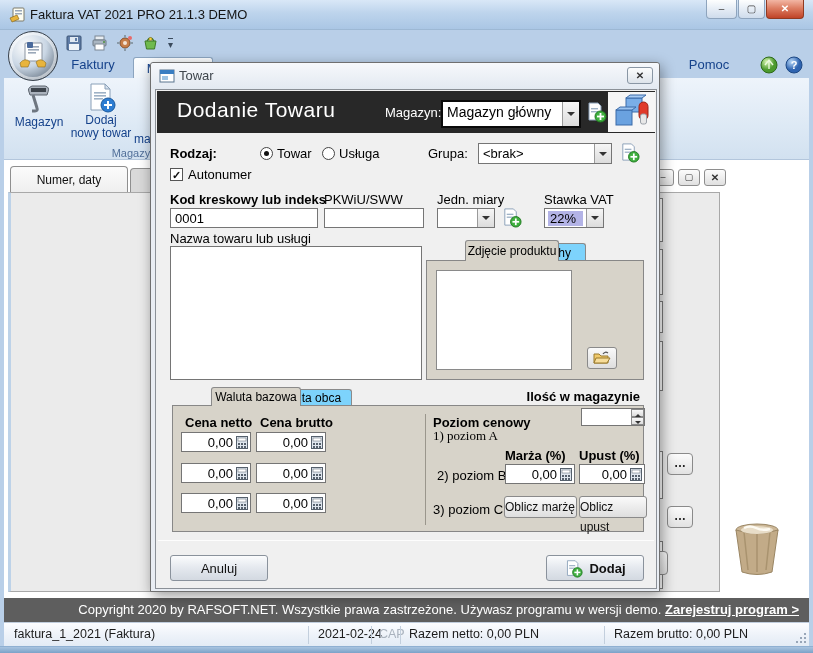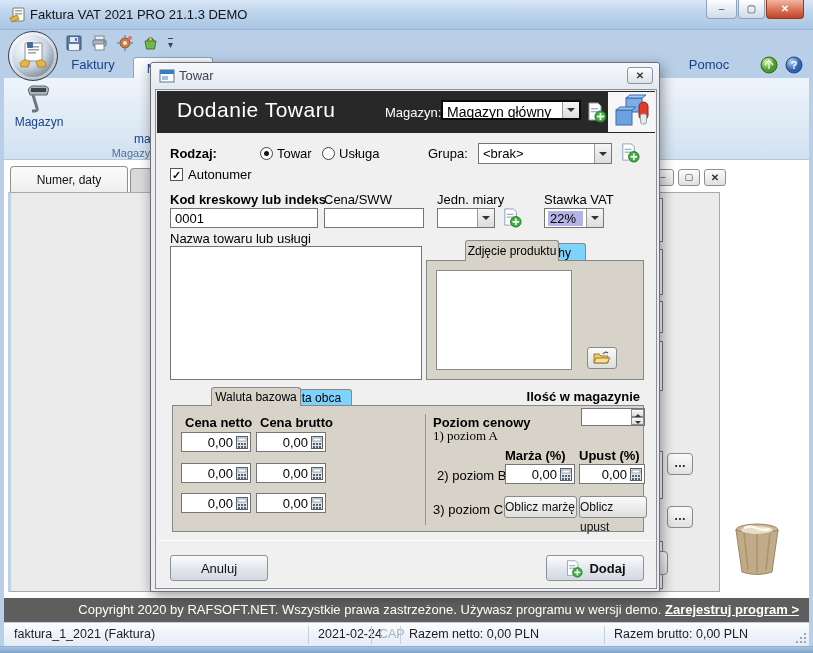--- a/index.html
+++ b/index.html
@@ -195,20 +195,33 @@
 
   <div class="abs ribbon-body">
     <div class="rbtn" style="left:6px;">
       <svg width="32" height="32" viewBox="0 0 32 32" style="margin:2px auto 1px;">
         <path d="M6 10 Q4 6 9 4 L22 4 Q27 5 25 10 L24 13 L7 13 Z" fill="#aab2bc" stroke="#5c646e"></path>
         <path d="M10 13 L14 26 Q15 29 12 29 L9 29" fill="none" stroke="#6e7680" stroke-width="3"></path>
         <rect x="8" y="6" width="15" height="4" fill="#3d444c"></rect>
       </svg>
       <div>Magazyn</div>
     </div>
+    <div class="rbtn" style="left:66px;width:62px;">
+      <svg width="30" height="32" viewBox="0 0 30 32" style="margin:2px auto 0;">
+        <path d="M5 2 L19 2 L24 7 L24 28 L5 28 Z" fill="#fff" stroke="#8aa0b8"></path>
+        <path d="M19 2 L19 7 L24 7 Z" fill="#d7e2ee" stroke="#8aa0b8"></path>
+        <rect x="8" y="10" width="12" height="1.6" fill="#9fb2c6"></rect>
+        <rect x="8" y="13" width="12" height="1.6" fill="#9fb2c6"></rect>
+        <rect x="8" y="16" width="9" height="1.6" fill="#9fb2c6"></rect>
+        <circle cx="22" cy="23" r="7" fill="#2d7dd2" stroke="#1a5a9e"></circle>
+        <rect x="21" y="19" width="2" height="8" fill="#fff"></rect>
+        <rect x="18" y="22" width="8" height="2" fill="#fff"></rect>
+      </svg>
+      <div style="line-height:13px;">Dodaj nowy towar</div>
+    </div>
     <div class="rbtn" style="left:128px;width:40px;">
       <div class="abs" style="left:2px;top:52px;font-size:12px;color:#15428b;">mag</div>
     </div>
     <div class="rgroup-label" style="left:95px;top:69px;width:70px;text-align:center;">Magazyn</div>
   </div>
 
   <div class="abs mdi">
 
     <div class="abs" style="left:648px;top:9px;width:22px;height:17px;border:1px solid #8e8e8e;border-radius:3px;
          background:linear-gradient(#fcfcfc,#e0e0e0);text-align:center;font-size:9px;line-height:15px;color:#333;">–</div>
@@ -278,21 +291,21 @@
       </svg>
       <div class="dlg-title-text">Towar</div>
       <div class="dlg-close">✕</div>
     </div>
 
     <div class="dlg-client">
 
       <div class="dark-header">
         <div class="dh-title">Dodanie Towaru</div>
         <div class="dh-label">Magazyn:</div>
-        <div class="dd" style="left:284px;top:9px;width:140px;height:20px;border:2px solid #0a0a0a;">
+        <div class="dd" style="left:284px;top:9px;width:140px;height:28px;border:2px solid #0a0a0a;">
           <div class="val" style="font-size:14px;top:2px;">Magazyn główny</div>
           <div class="dd-arrow"></div>
         </div>
         <svg class="abs" style="left:428px;top:10px;" width="22" height="22" viewBox="0 0 22 22">
           <path d="M4 2 L13 2 L16 5 L16 19 L4 19 Z" fill="#fff" stroke="#8aa0b8"></path>
           <rect x="6" y="7" width="7" height="1.4" fill="#9fb2c6"></rect>
           <rect x="6" y="10" width="7" height="1.4" fill="#9fb2c6"></rect>
           <circle cx="15.5" cy="15.5" r="5.5" fill="#3faf3f" stroke="#1f7a1f"></circle>
           <rect x="14.6" y="12" width="1.8" height="7" fill="#fff"></rect>
           <rect x="12" y="14.6" width="7" height="1.8" fill="#fff"></rect>
@@ -325,21 +338,21 @@
         <rect x="6" y="10" width="7" height="1.4" fill="#9fb2c6"></rect>
         <circle cx="15.5" cy="15.5" r="5.5" fill="#3faf3f" stroke="#1f7a1f"></circle>
         <rect x="14.6" y="12" width="1.8" height="7" fill="#fff"></rect>
         <rect x="12" y="14.6" width="7" height="1.8" fill="#fff"></rect>
       </svg>
 
       <div class="checkbox" style="left:14px;top:78px;">✓</div>
       <div class="lbl" style="left:32px;top:77px;">Autonumer</div>
 
       <div class="lbl b" style="left:14px;top:102px;">Kod kreskowy lub indeks</div>
-      <div class="lbl" style="left:168px;top:102px;">Cena/SWW</div>
+      <div class="lbl" style="left:168px;top:102px;">PKWiU/SWW</div>
       <div class="lbl" style="left:281px;top:102px;">Jedn. miary</div>
       <div class="lbl" style="left:388px;top:102px;">Stawka VAT</div>
 
       <div class="input" style="left:14px;top:118px;width:148px;height:20px;">0001</div>
       <div class="input" style="left:168px;top:118px;width:100px;height:20px;"></div>
       <div class="dd" style="left:281px;top:118px;width:58px;height:20px;">
         <div class="val"></div>
         <div class="dd-arrow"></div>
       </div>
       <svg class="abs" style="left:345px;top:117px;" width="21" height="21" viewBox="0 0 22 22">

